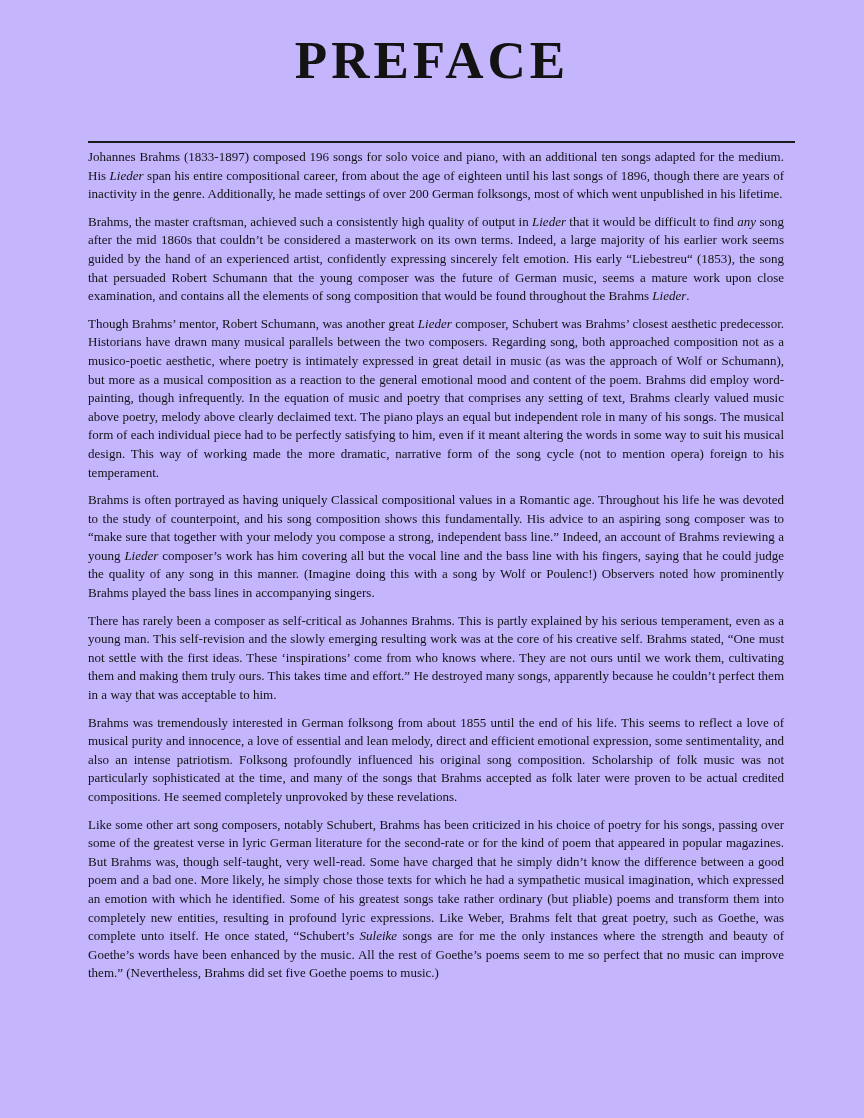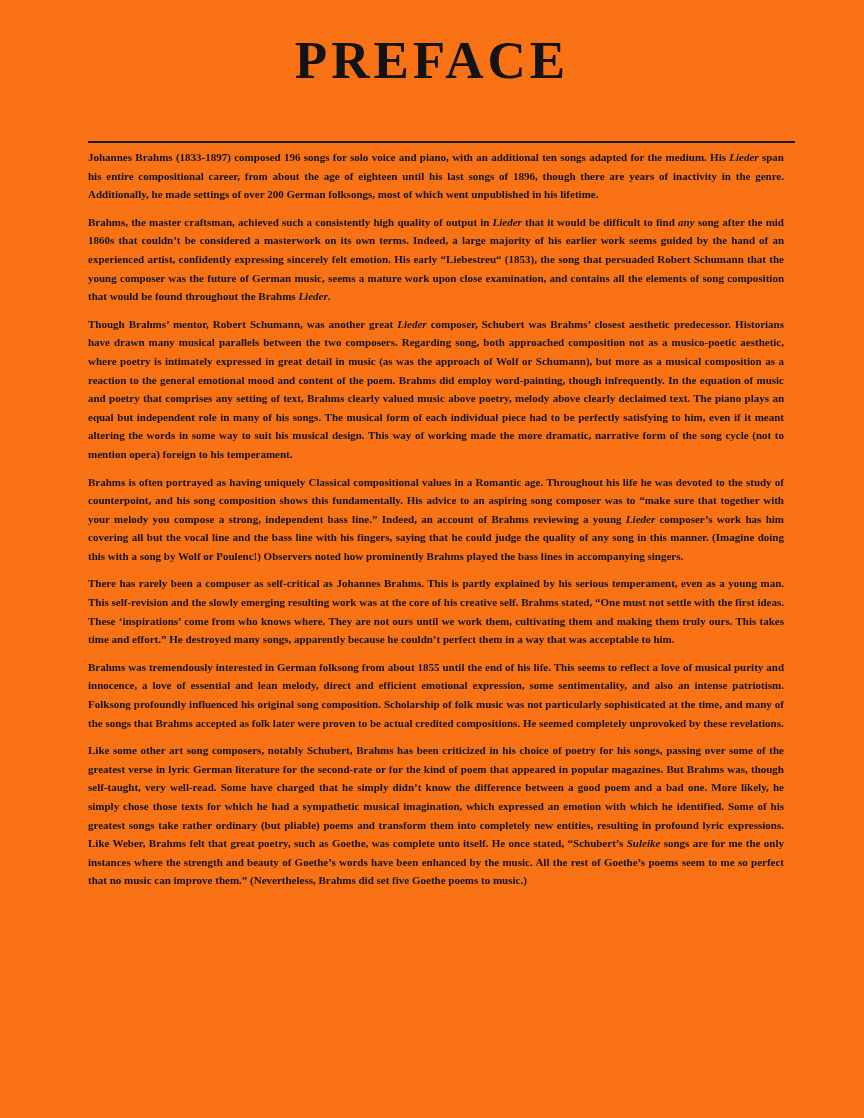--- a/index.html
+++ b/index.html
@@ -4,21 +4,21 @@
 <style>
   html, body {
     margin: 0;
     padding: 0;
     background: #ffffff;
   }
   .page {
     position: relative;
     width: 864px;
     height: 1118px;
-    background: #f97316;
+    background: #c4b5fd;
     font-family: "Liberation Serif", "DejaVu Serif", serif;
     color: #131313;
     overflow: hidden;
   }
   .page-title {
     position: absolute;
     top: 30px;
     left: 0;
     width: 100%;
     margin: 0;
@@ -38,25 +38,24 @@
     background: #1b1b1b;
   }
   .preface-body {
     position: absolute;
     top: 148px;
     left: 88px;
     width: 712px;
   }
   .preface-body p {
     margin: 0 16px 9px 0;
-    font-size: 11px;
+    font-size: 13px;
     line-height: 18.6px;
     text-align: justify;
     color: #131313;
-    font-weight: bold;
   }
   .preface-body i {
     font-style: italic;
   }
 </style>
 </head>
 <body>
 
 <div class="page">
   <h1 class="page-title">PREFACE</h1>

